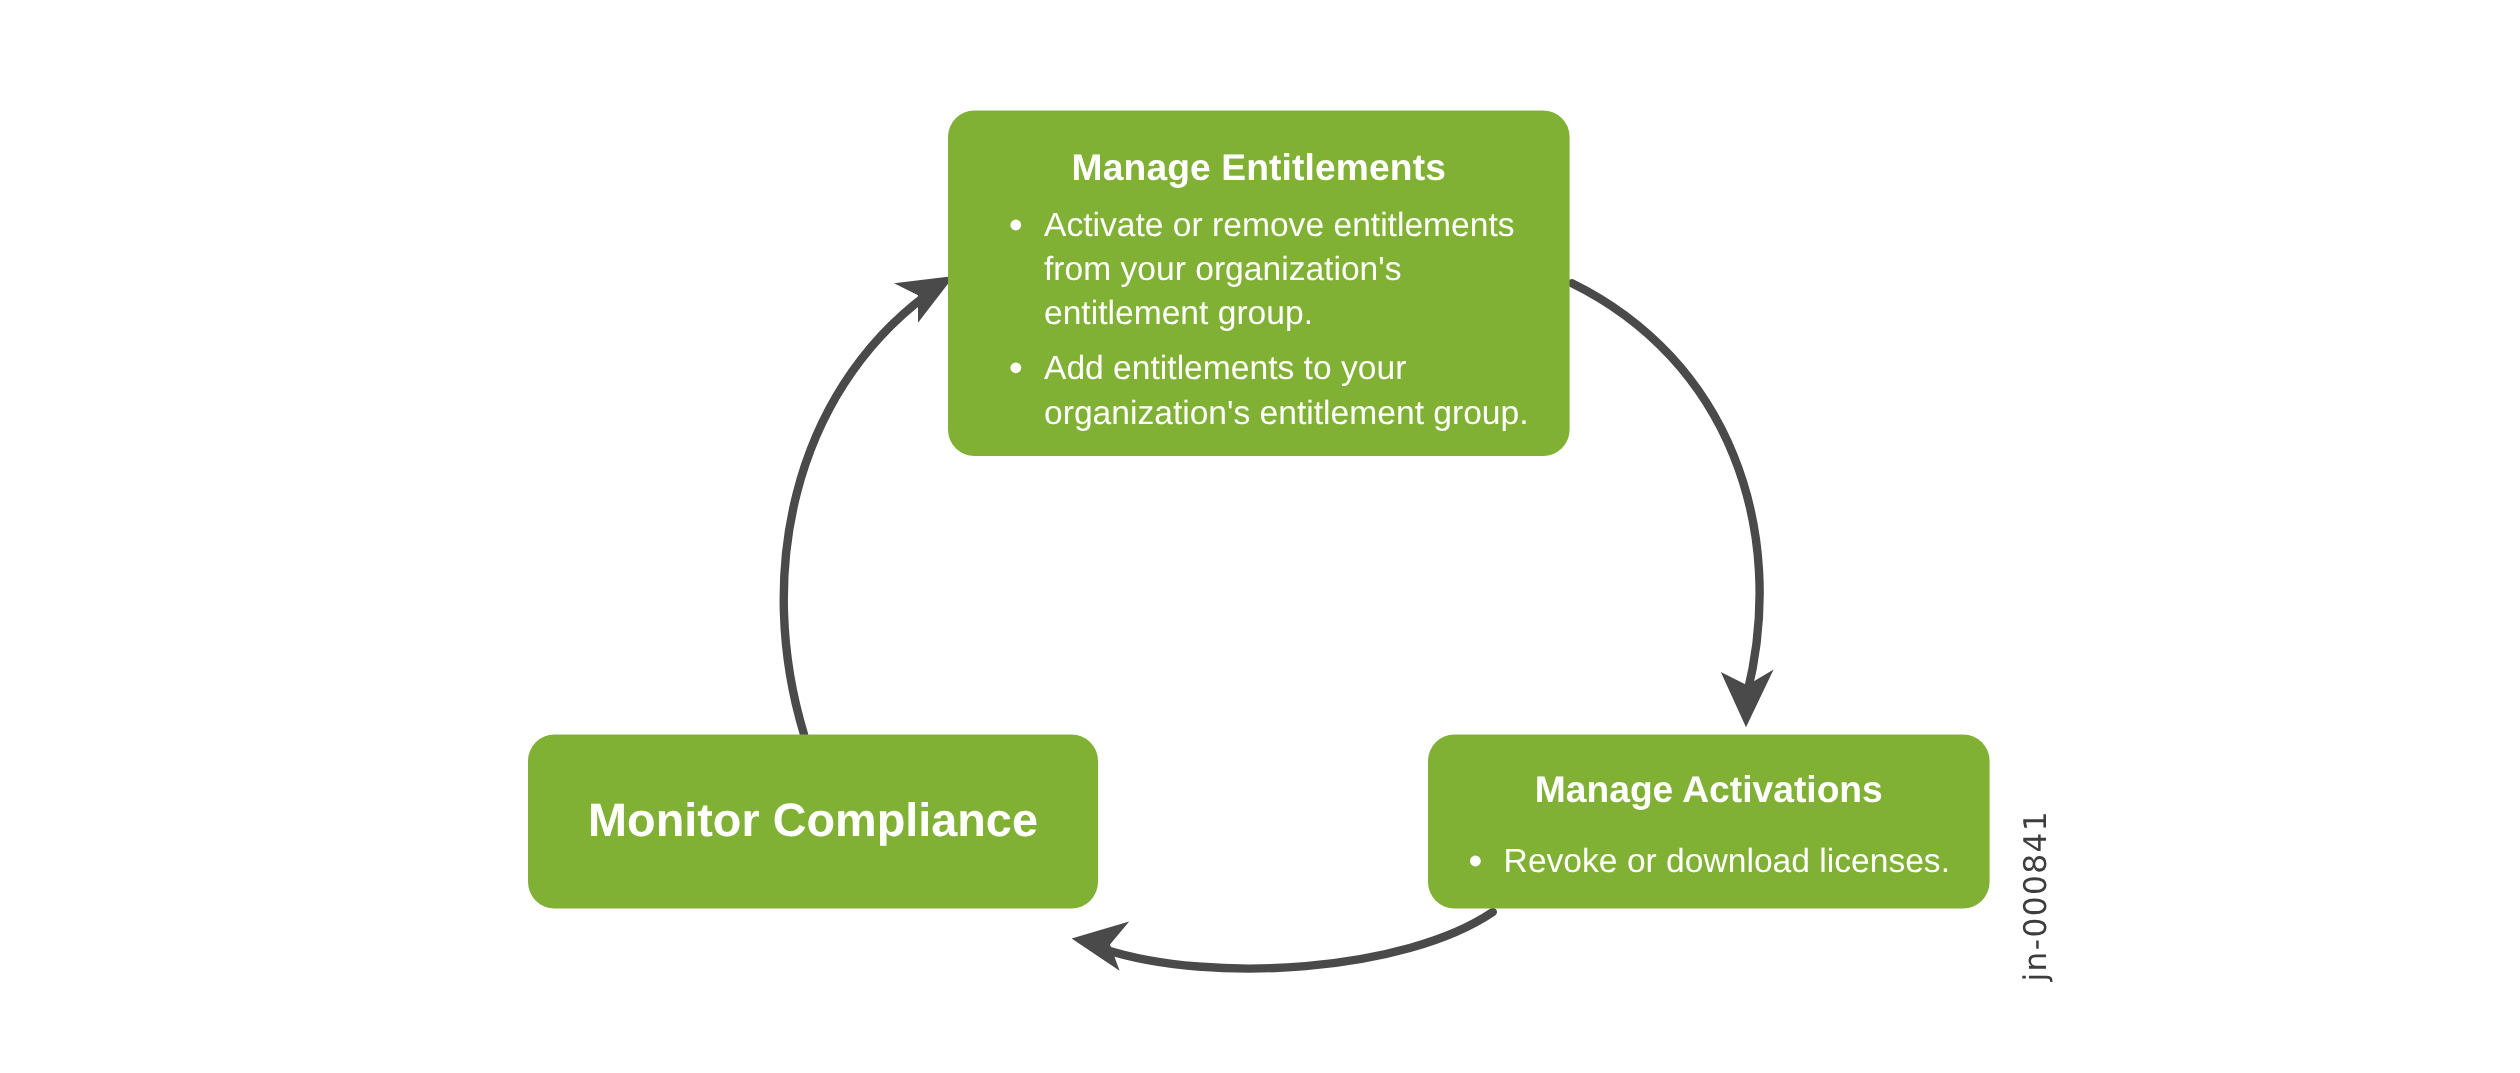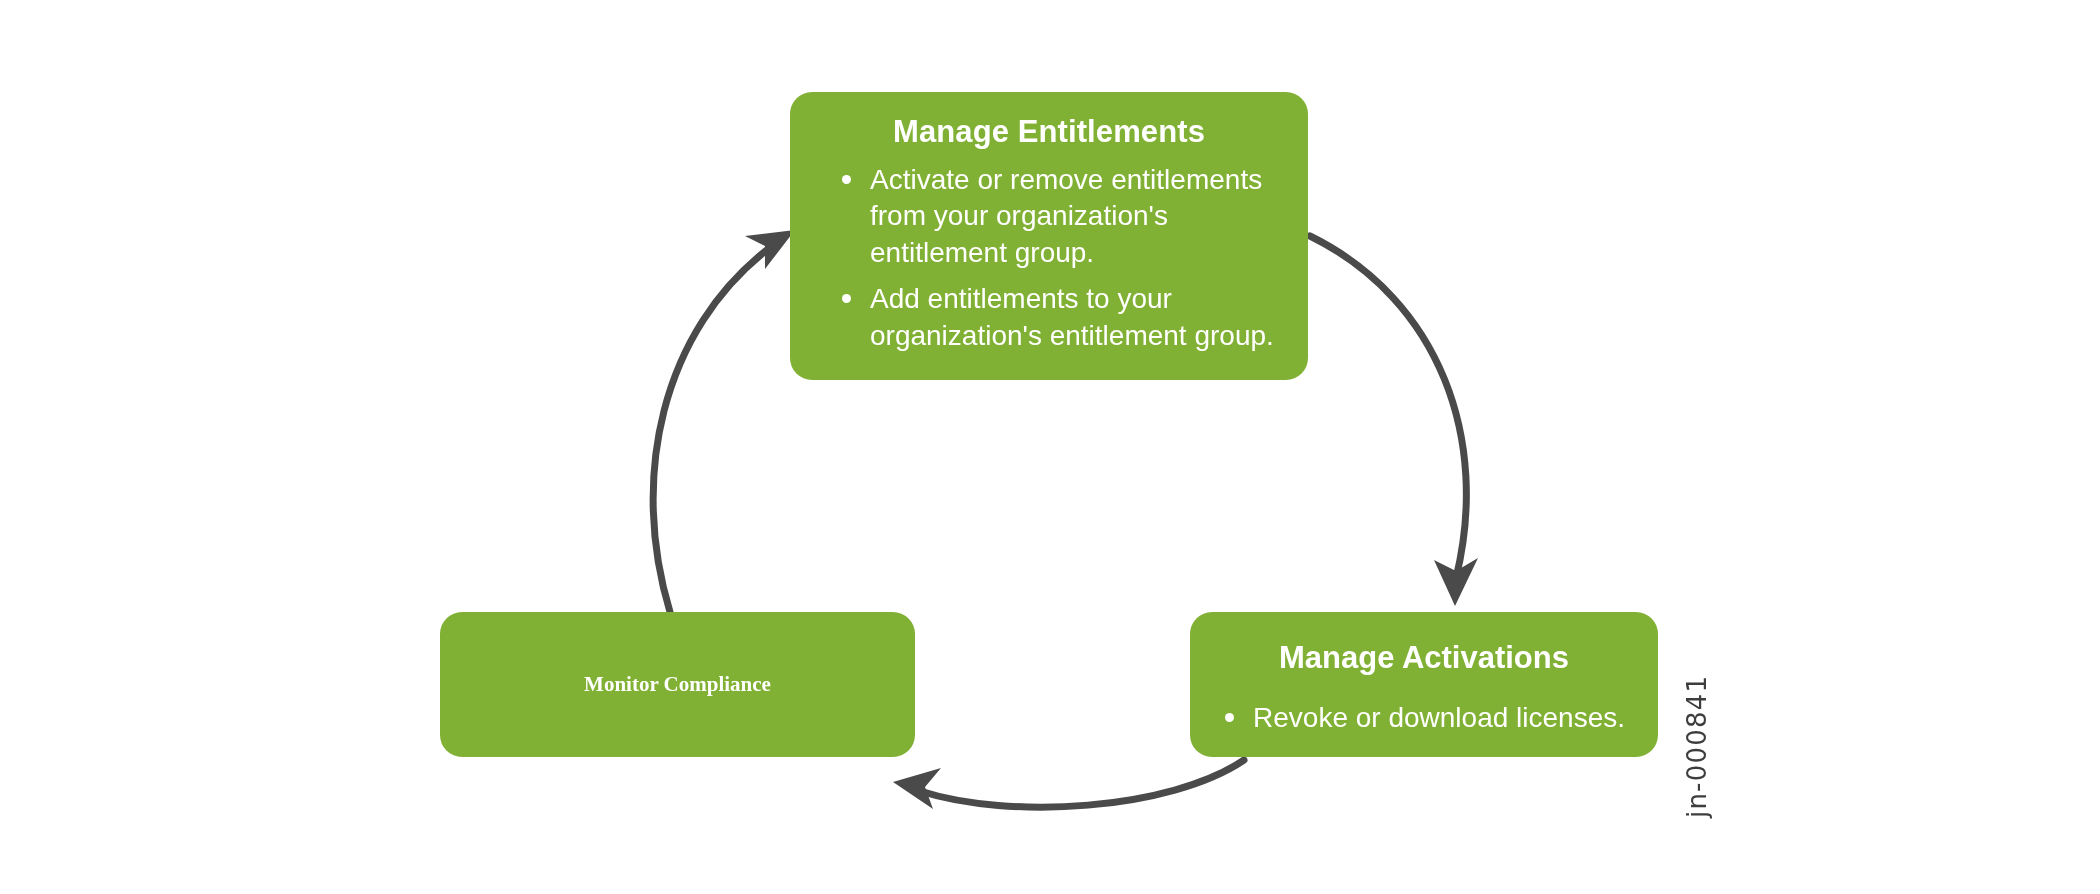--- a/index.html
+++ b/index.html
@@ -36,20 +36,21 @@
   }
 
   
   #node-entitlements {
     left: 790px;
     top: 92px;
     width: 518px;
     height: 288px;
     padding: 22px 26px 18px 26px;
     align-items: center;
+    justify-content: flex-end;
   }
   #node-entitlements .node-title {
     font-size: 31px;
     font-weight: bold;
     letter-spacing: .1px;
     text-align: center;
     margin: 0 0 12px 0;
     white-space: nowrap;
   }
   #node-entitlements .bullet-list {
@@ -81,25 +82,24 @@
   
   #node-compliance {
     left: 440px;
     top: 612px;
     width: 475px;
     height: 145px;
     align-items: center;
     justify-content: center;
   }
   #node-compliance .node-title {
-    font-size: 21px;
+    font-size: 39px;
     font-weight: bold;
     margin: 0;
     white-space: nowrap;
-    font-family: Liberation Serif, serif;
   }
 
   
   #node-activations {
     left: 1190px;
     top: 612px;
     width: 468px;
     height: 145px;
     padding: 28px 18px 18px 18px;
     align-items: center;

